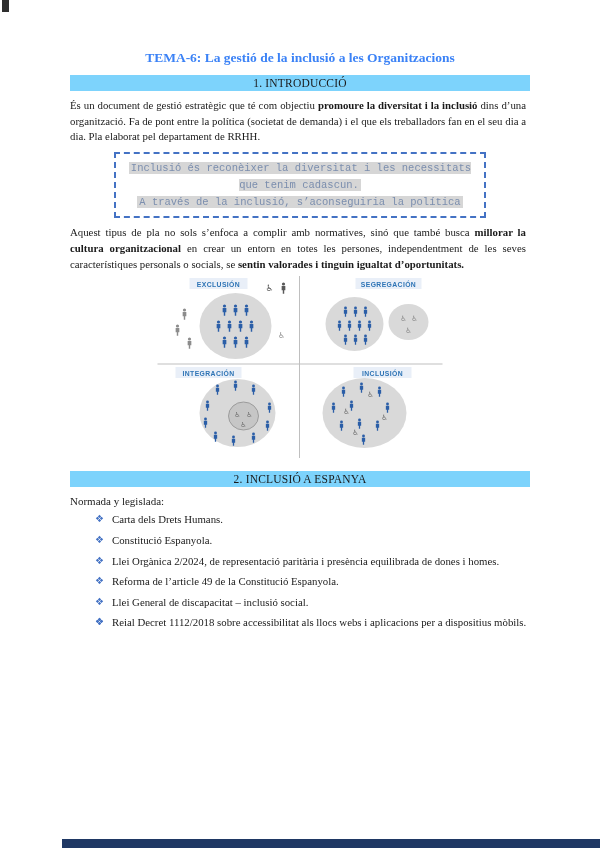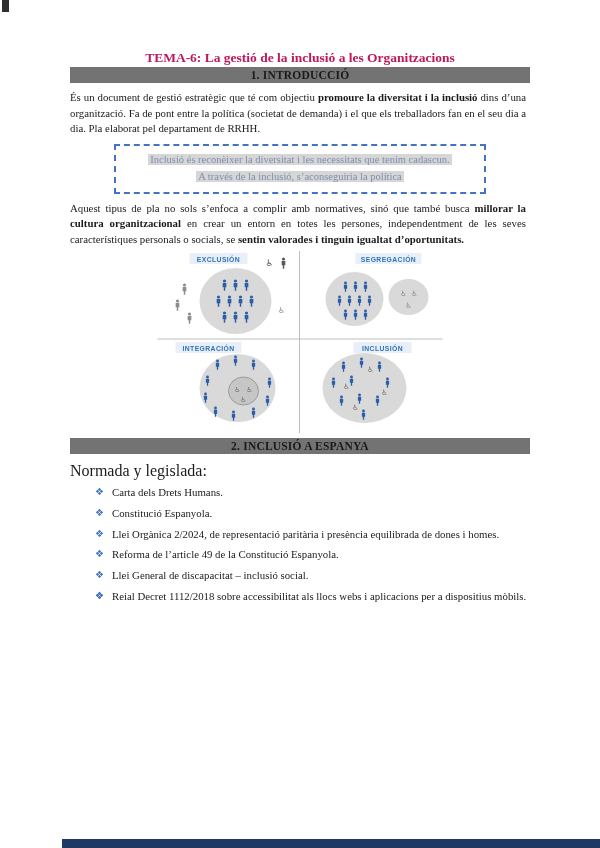--- a/index.html
+++ b/index.html
@@ -12,61 +12,62 @@
     color:#1a1a1a;
     overflow:hidden;
   }
   .corner-artifact{
     position:absolute;top:0;left:2px;width:7px;height:12px;background:#2f2f2f;
   }
   .content{padding:0 70px;}
   .page-title{
     margin:50px 0 0 0;
     text-align:center;
-    color:#be185d;
+    color:#3b82f6;
     font-size:13.5px;
     font-weight:bold;
   }
   .section-bar{
-    margin-top:1px;
-    background:#737373;
+    margin-top:9px;
+    background:#7dd3fc;
     text-align:center;
-    font-weight:bold;
+    font-weight:normal;
     font-size:11.5px;
     padding:2px 0;
     letter-spacing:.2px;
   }
   .para{
     font-size:10.8px;
     line-height:1.45;
     text-align:justify;
     margin:7px 4px 0 0;
   }
   .b{font-weight:bold;}
   .quote-box{
     margin:7px 44px 0 44px;
     border:2px dashed #4472C4;
     padding:6px 8px;
     text-align:center;
     font-size:10.5px;
     line-height:1.6;
     color:#7b8eae;
+    font-family:Liberation Mono, monospace;
   }
   .quote-box .hl{background:#d6d6d6;padding:0 2px;}
   .diagram-wrap{text-align:center;margin:4px 0 0 0;}
   .qlabel{
     font-family:"Liberation Sans", sans-serif;
     font-weight:bold;
     font-size:6.8px;
     fill:#2E74B5;
     text-anchor:middle;
     letter-spacing:.4px;
   }
   .wch{font-family:"DejaVu Sans", sans-serif;text-anchor:middle;}
-  .lead-line{font-size:16px;margin:8px 0 0 0;}
+  .lead-line{font-size:11px;margin:8px 0 0 0;}
   ul.leg-list{
     list-style:none;
     margin:4px 0 0 0;
     padding:0 0 0 25px;
   }
   ul.leg-list li{
     position:relative;
     padding-left:17px;
     margin:5px 0;
     font-size:10.8px;

